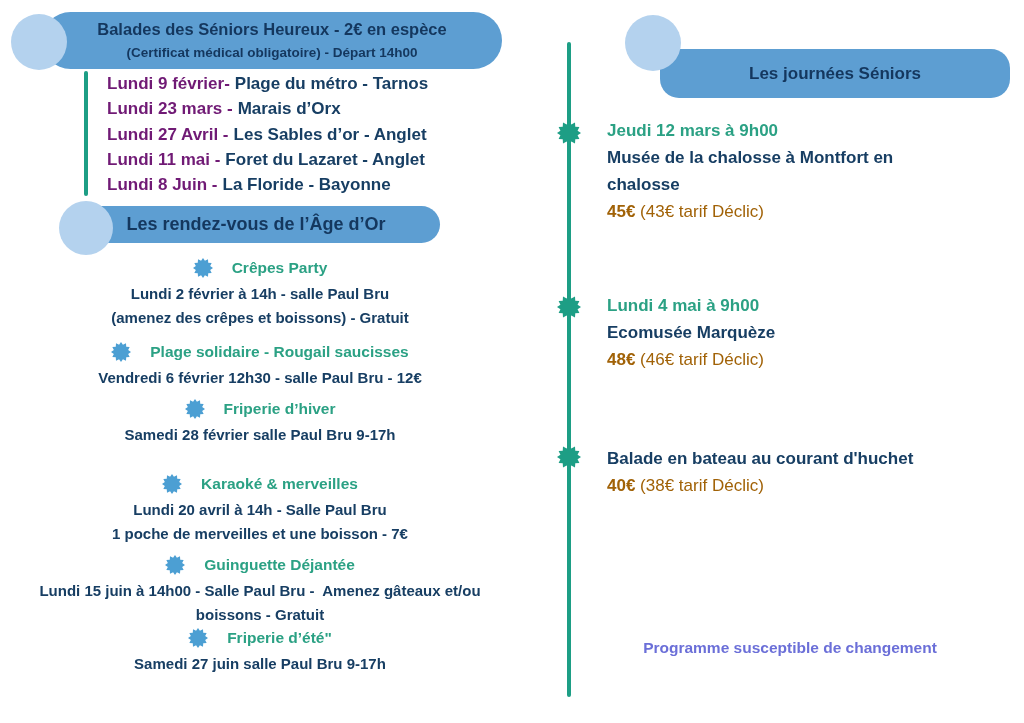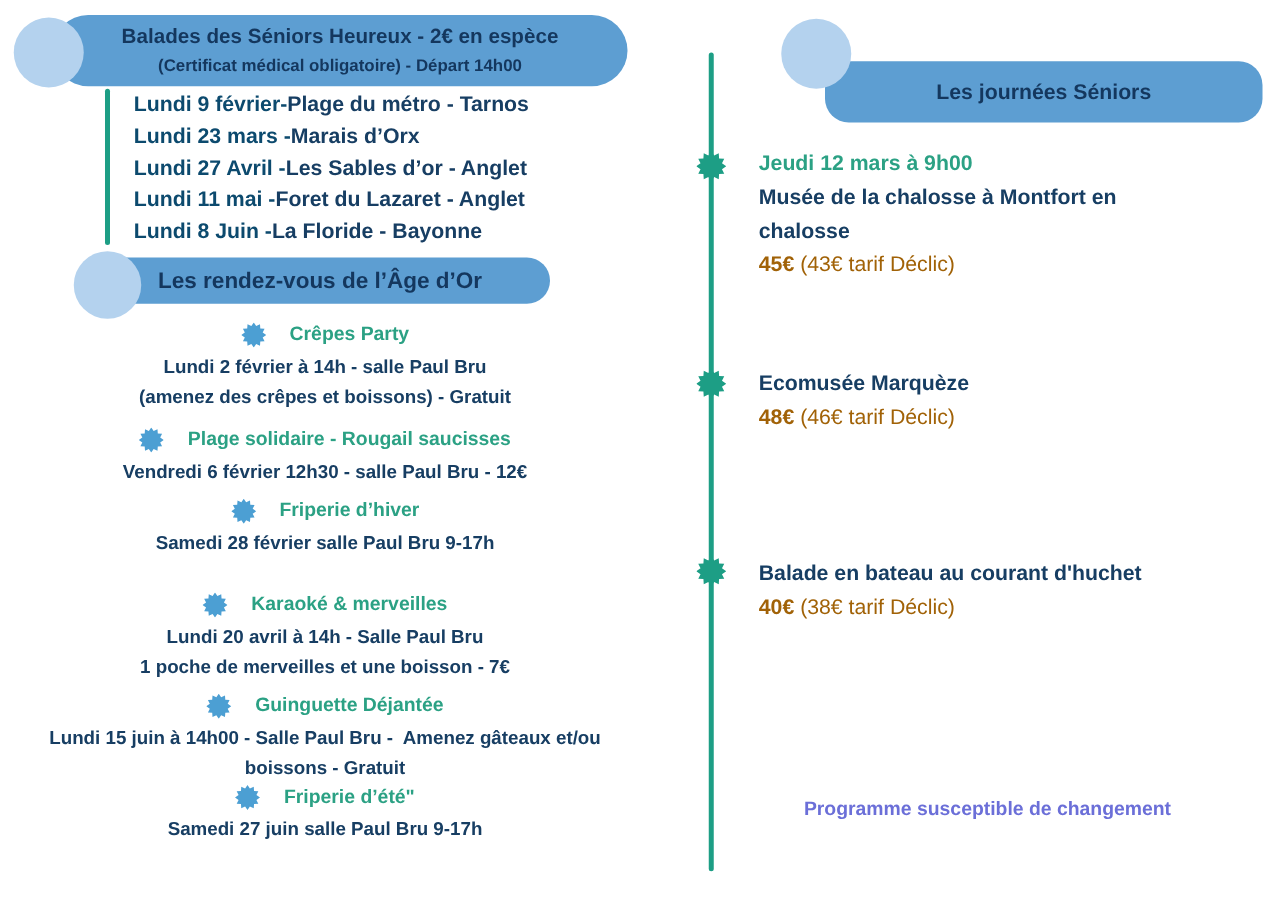--- a/index.html
+++ b/index.html
@@ -24,23 +24,23 @@
   #banner2{left:72px;top:206px;width:368px;height:37px;border-radius:19px;font-size:18px;}
   #circle2{left:59px;top:201px;width:54px;height:54px;}
   #banner3{left:660px;top:22px;width:350px;height:49px;border-radius:19px;font-size:17px;margin-top:27px;}
   #circle3{left:625px;top:15px;width:56px;height:56px;}
   
   .vline{background:#1d9e85;width:4px;border-radius:2px;}
   #vline-left{left:84px;top:71px;height:125px;}
   #vline-right{left:567px;top:42px;height:655px;}
   
   #walks{left:107px;top:71px;font-size:17px;font-weight:bold;line-height:25.3px;white-space:nowrap;}
-  .green{color:#0c4a6e;}
+  .green{color:#701a75;}
   .navy{color:#173e63;}
-  .walk .place{}
+  .walk .place{margin-left:5px;}
   
   .event{left:0;width:520px;text-align:center;}
   .etitle{display:flex;justify-content:center;align-items:center;gap:19px;
           height:22px;color:#2ba184;font-weight:bold;font-size:15.5px;margin-bottom:3px;}
   .eline{display:flex;justify-content:center;line-height:23.5px;
          color:#173e63;font-weight:bold;font-size:15px;}
   .eline span{white-space:pre;}
   .burst{display:block;}
   .burst-blue{color:#4c9fd3;width:20px;height:20px;}
   .burst-teal{color:#1d9e85;width:24px;height:24px;}
@@ -194,20 +194,21 @@
   <div class="tdate">Jeudi 12 mars à 9h00</div>
   <div class="tname">Musée de la chalosse à Montfort en
 chalosse</div>
   <div class="tprice">
     <span class="p">45€</span>
     <span class="pn">(43€ tarif Déclic)</span>
   </div>
 </div>
 
 <div class="abs trip" style="top:293px">
+  <div class="tdate">Lundi 4 mai à 9h00</div>
   <div class="tname">Ecomusée Marquèze</div>
   <div class="tprice">
     <span class="p">48€</span>
     <span class="pn">(46€ tarif Déclic)</span>
   </div>
 </div>
 
 <div class="abs trip" style="top:445px">
   <div class="tname">Balade en bateau au courant d'huchet</div>
   <div class="tprice">

